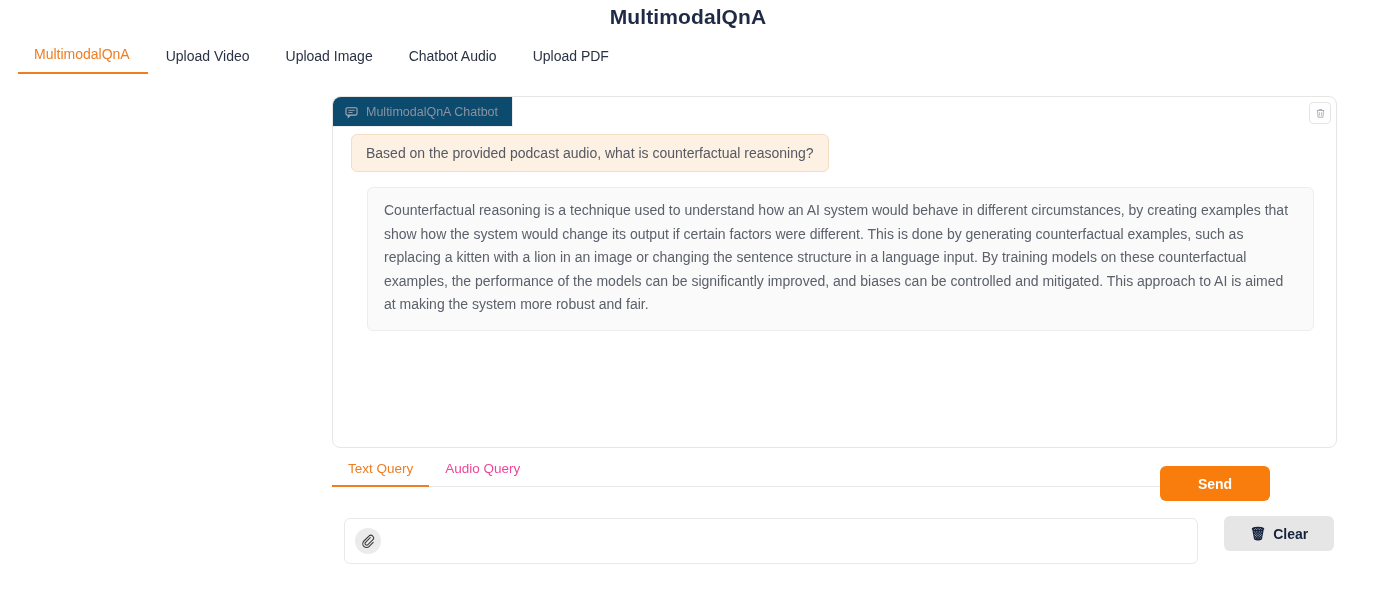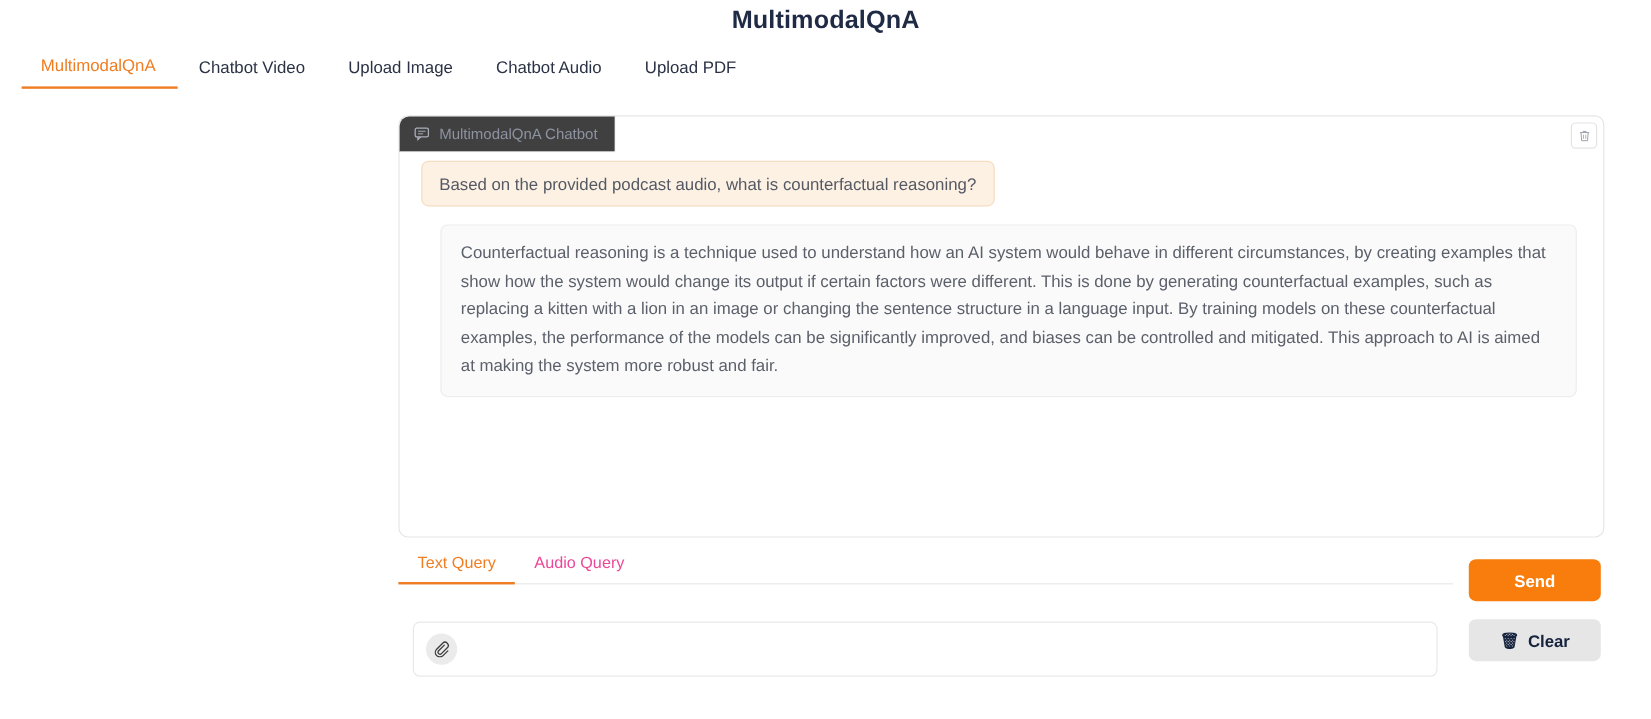--- a/index.html
+++ b/index.html
@@ -72,21 +72,21 @@
     position: absolute;
     left: 0px;
     top: 0px;
     height: 30px;
     display: flex;
     align-items: center;
     gap: 8px;
     padding: 0 14px 0 12px;
     border-right: 1px solid #eaeaea;
     border-bottom: 1px solid #eeeeee;
-    background: #404040;
+    background: #0c4a6e;
     border-radius: 8px 0 0 0;
   }
   .chat-header-tab .label {
     font-size: 12.5px;
     color: #8c92a0;
     white-space: nowrap;
   }
   .bubble-icon {
     width: 13px; height: 13px;
     display: block;
@@ -207,21 +207,21 @@
     font-size: 14px;
     font-family: "Liberation Sans", sans-serif;
     color: #3c3c3c;
     background: transparent;
     margin-left: 10px;
   }
 
   
   .send-btn {
     position: absolute;
-    left: 1224px;
+    left: 1160px;
     top: 466px;
     width: 110px;
     height: 35px;
     background: #f97d0d;
     border: none;
     border-radius: 6px;
     color: #ffffff;
     font-size: 14px;
     font-weight: bold;
     font-family: "Liberation Sans", sans-serif;
@@ -250,21 +250,21 @@
 </style>
 </head>
 <body>
 
 <div id="app">
 
   <div class="page-title">MultimodalQnA</div>
 
   <div class="top-nav">
     <div class="top-nav-item active">MultimodalQnA</div>
-    <div class="top-nav-item">Chatbot Video</div>
+    <div class="top-nav-item">Upload Video</div>
     <div class="top-nav-item">Upload Image</div>
     <div class="top-nav-item">Chatbot Audio</div>
     <div class="top-nav-item">Upload PDF</div>
   </div>
 
   <div class="chat-panel">
 
     <div class="chat-header-tab">
       <span class="bubble-icon">
         <svg viewBox="0 0 16 16" fill="none" stroke="currentColor" stroke-width="1.3">

